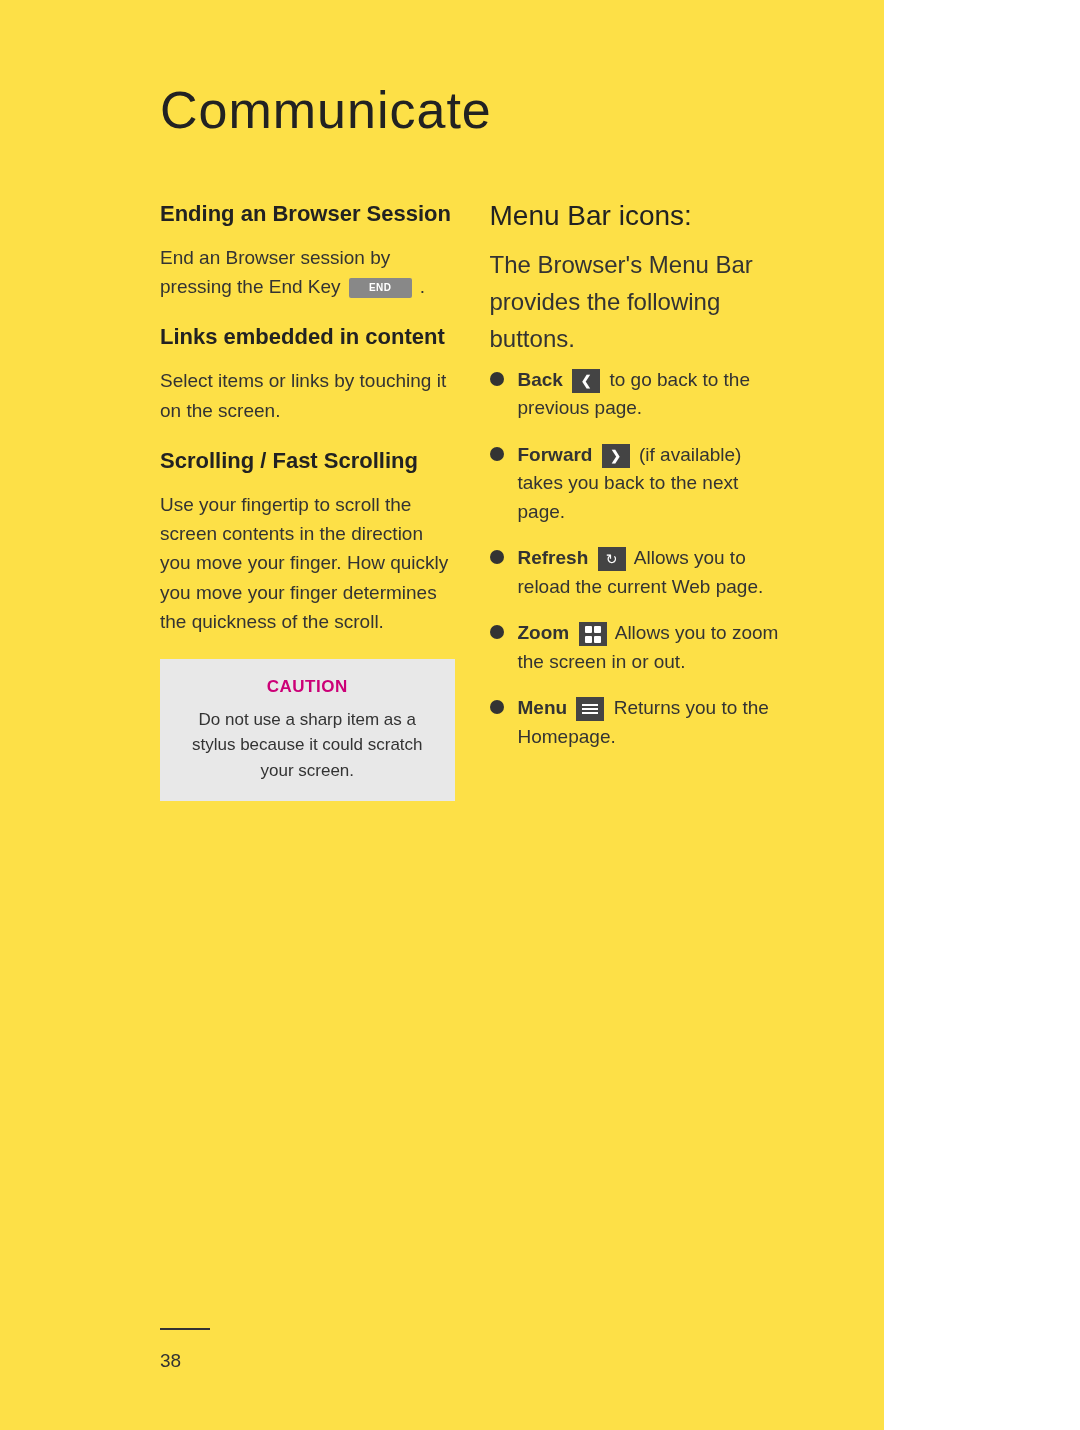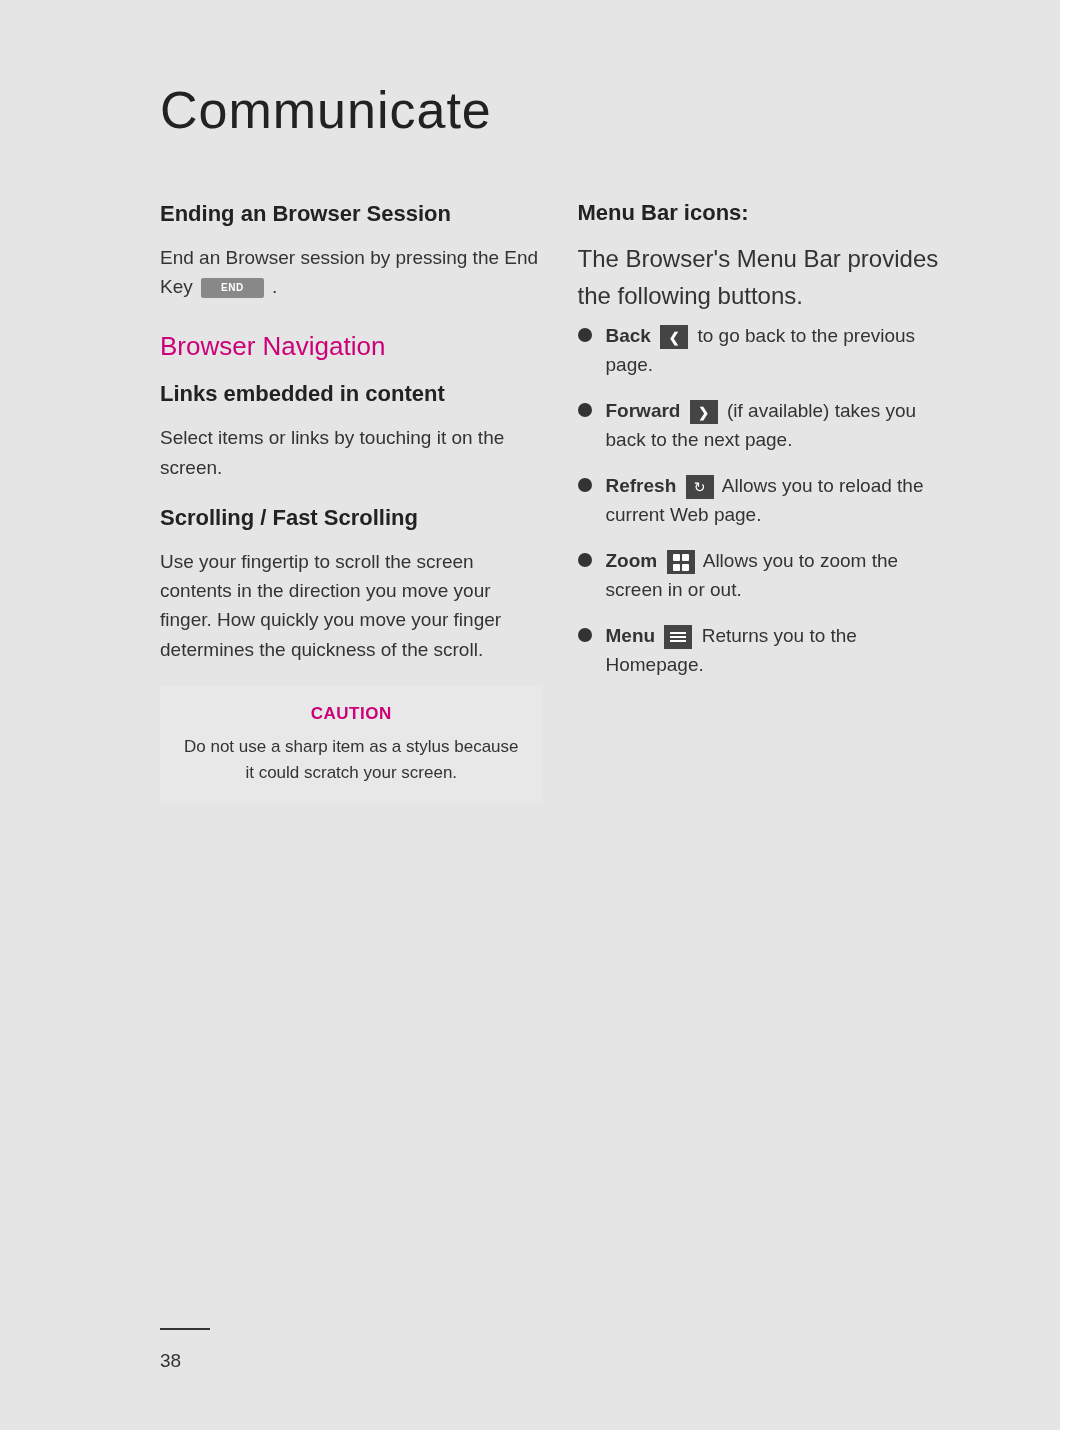--- a/index.html
+++ b/index.html
@@ -11,23 +11,23 @@
     body {
       background: #ffffff;
       font-family: 'Arial', sans-serif;
       width: 1080px;
       min-height: 1430px;
       position: relative;
       color: #222222;
     }
 
     .page {
-      width: 1060px;
+      width: 884px;
       min-height: 1430px;
-      background: #e5e5e5;
+      background: #fde047;
       padding: 80px 100px 80px 160px;
       position: relative;
     }
 
     .page-title {
       font-size: 52px;
       font-weight: 300;
       color: #222222;
       margin-bottom: 60px;
       letter-spacing: 1px;
@@ -88,22 +88,22 @@
       letter-spacing: 0.5px;
     }
 
     .caution-text {
       font-size: 17px;
       color: #333333;
       line-height: 1.5;
     }
 
     .menu-bar-heading {
-      font-size: 22px;
-      font-weight: 700;
+      font-size: 28px;
+      font-weight: 400;
       color: #222222;
       margin-bottom: 14px;
     }
 
     .menu-bar-intro {
       font-size: 24px;
       color: #333333;
       line-height: 1.55;
       margin-bottom: 8px;
     }
@@ -294,21 +294,20 @@
 
       <div>
         <h2 class="section-heading">Ending an Browser Session</h2>
         <p class="body-text">
           <span>End an Browser session by pressing the End Key</span>
           <span class="end-key-badge">END</span>
           .
         </p>
       </div>
 
-      <h2 class="browser-nav-heading">Browser Navigation</h2>
 
       <div>
         <h3 class="section-heading">Links embedded in content</h3>
         <p class="body-text">Select items or links by touching it on the screen.</p>
       </div>
 
       <div>
         <h3 class="section-heading">Scrolling / Fast Scrolling</h3>
         <p class="body-text">Use your fingertip to scroll the screen contents in the direction you move your finger. How quickly you move your finger determines the quickness of the scroll.</p>
       </div>

